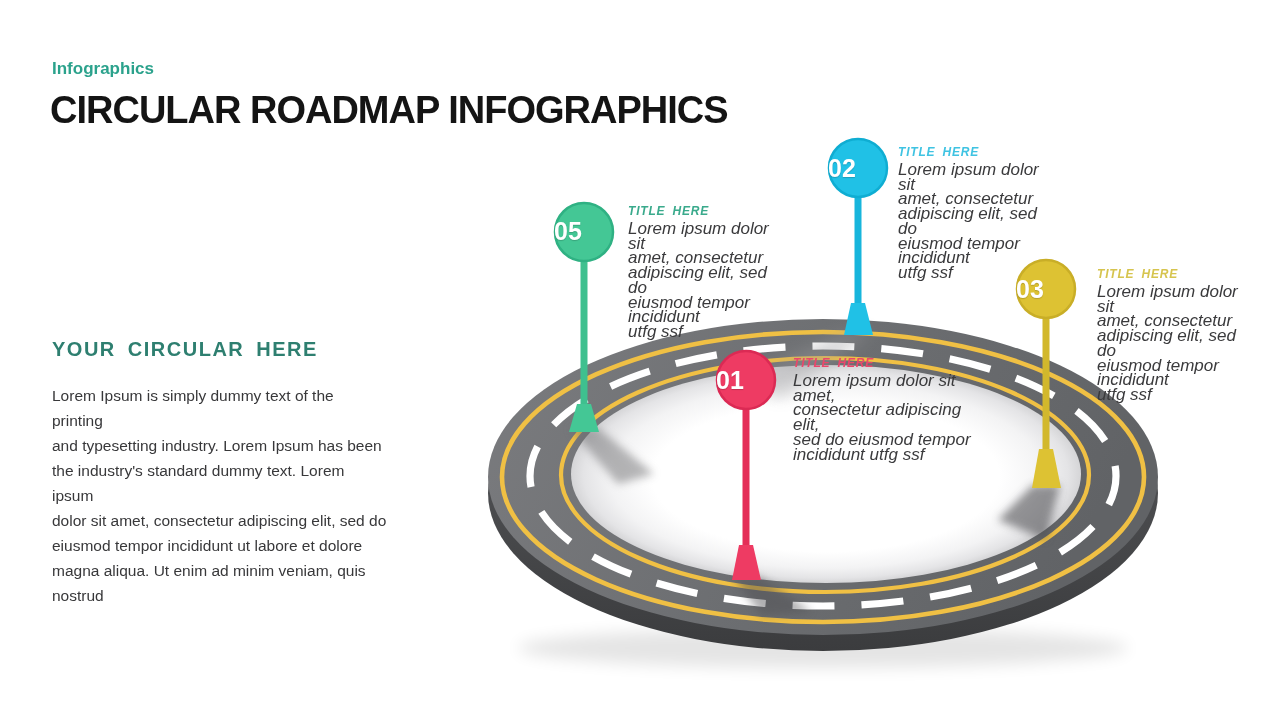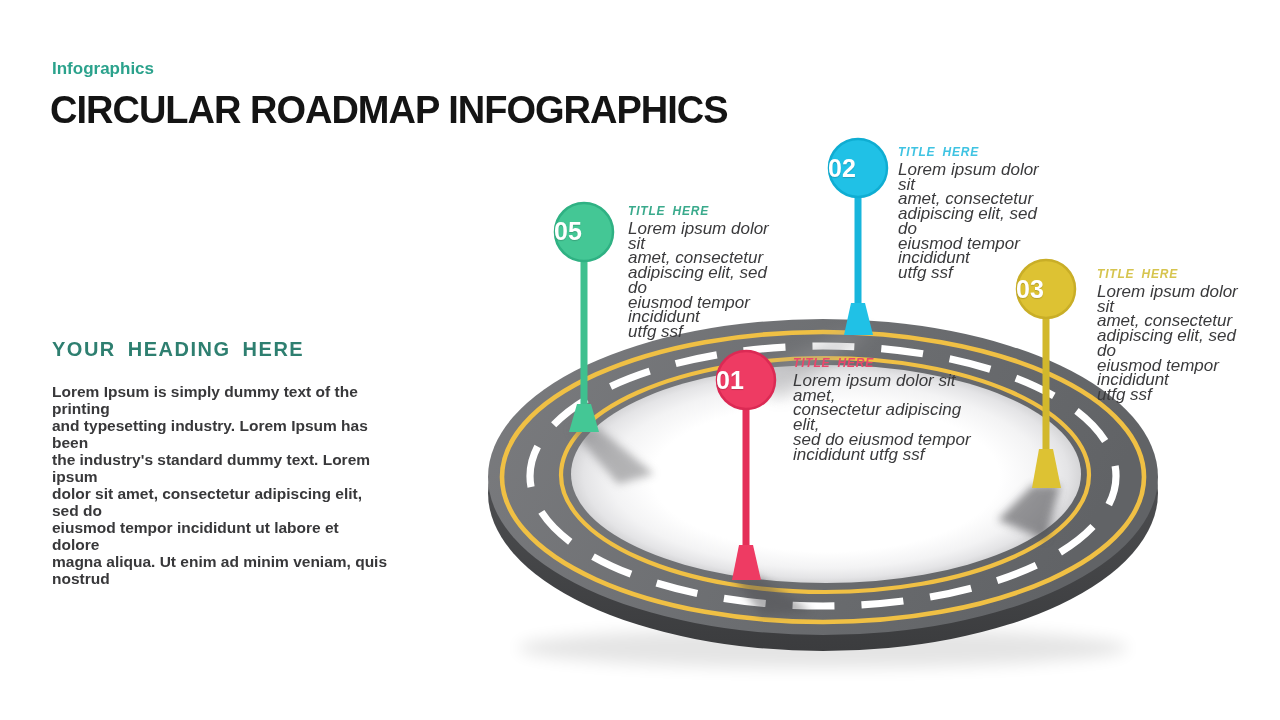--- a/index.html
+++ b/index.html
@@ -30,24 +30,23 @@
   .left-heading {
     left: 52px; top: 338px;
     font-size: 20px; font-weight: bold;
     letter-spacing: 1.5px; word-spacing: 5px;
     color: #2e7f70;
     white-space: nowrap;
   }
   .left-body {
     left: 52px; top: 383px;
     width: 336px;
-    font-size: 15.5px; line-height: 17px;
+    font-size: 15.5px; line-height: 25px;
     color: #38383a;
     white-space: pre-line;
-    font-weight: bold;
   }
 
   .road-svg { left: 0; top: 0; width: 1280px; height: 720px; }
 
   .marker-text { width: 162px; font-style: italic; }
   .marker-text .mtitle {
     font-size: 12px; font-weight: bold;
     letter-spacing: 0.8px; word-spacing: 3px;
     margin-bottom: 4px;
     white-space: nowrap;
@@ -80,21 +79,21 @@
   .pn-4 { left: 716px; top: 351px; }
 </style>
 </head>
 <body>
 
 <div class="slide">
 
   <div class="abs kicker">Infographics</div>
   <div class="abs main-title">CIRCULAR ROADMAP INFOGRAPHICS</div>
 
-  <div class="abs left-heading">YOUR HEADING HERE</div>
+  <div class="abs left-heading">YOUR CIRCULAR HERE</div>
   <div class="abs left-body">Lorem Ipsum is simply dummy text of the printing
 and typesetting industry. Lorem Ipsum has been
 the industry's standard dummy text. Lorem ipsum
 dolor sit amet, consectetur adipiscing elit, sed do
 eiusmod tempor incididunt ut labore et dolore
 magna aliqua. Ut enim ad minim veniam, quis
 nostrud</div>
 
   <svg class="abs road-svg" viewBox="0 0 1280 720" xmlns="http://www.w3.org/2000/svg">
     <defs>

